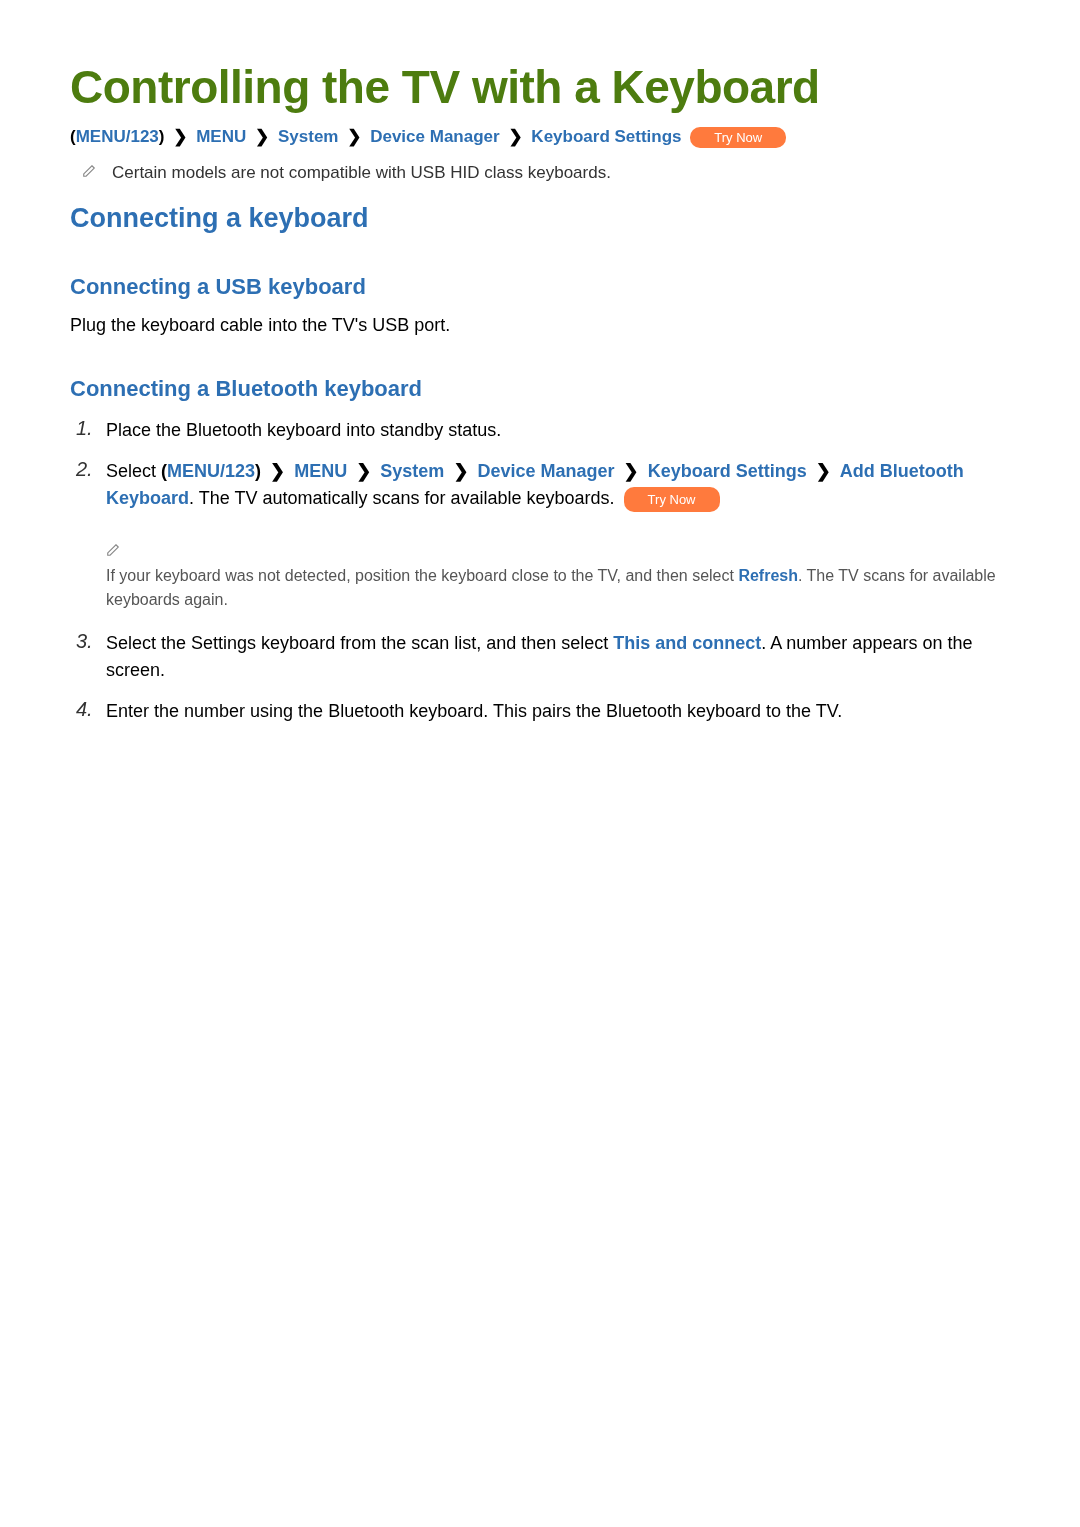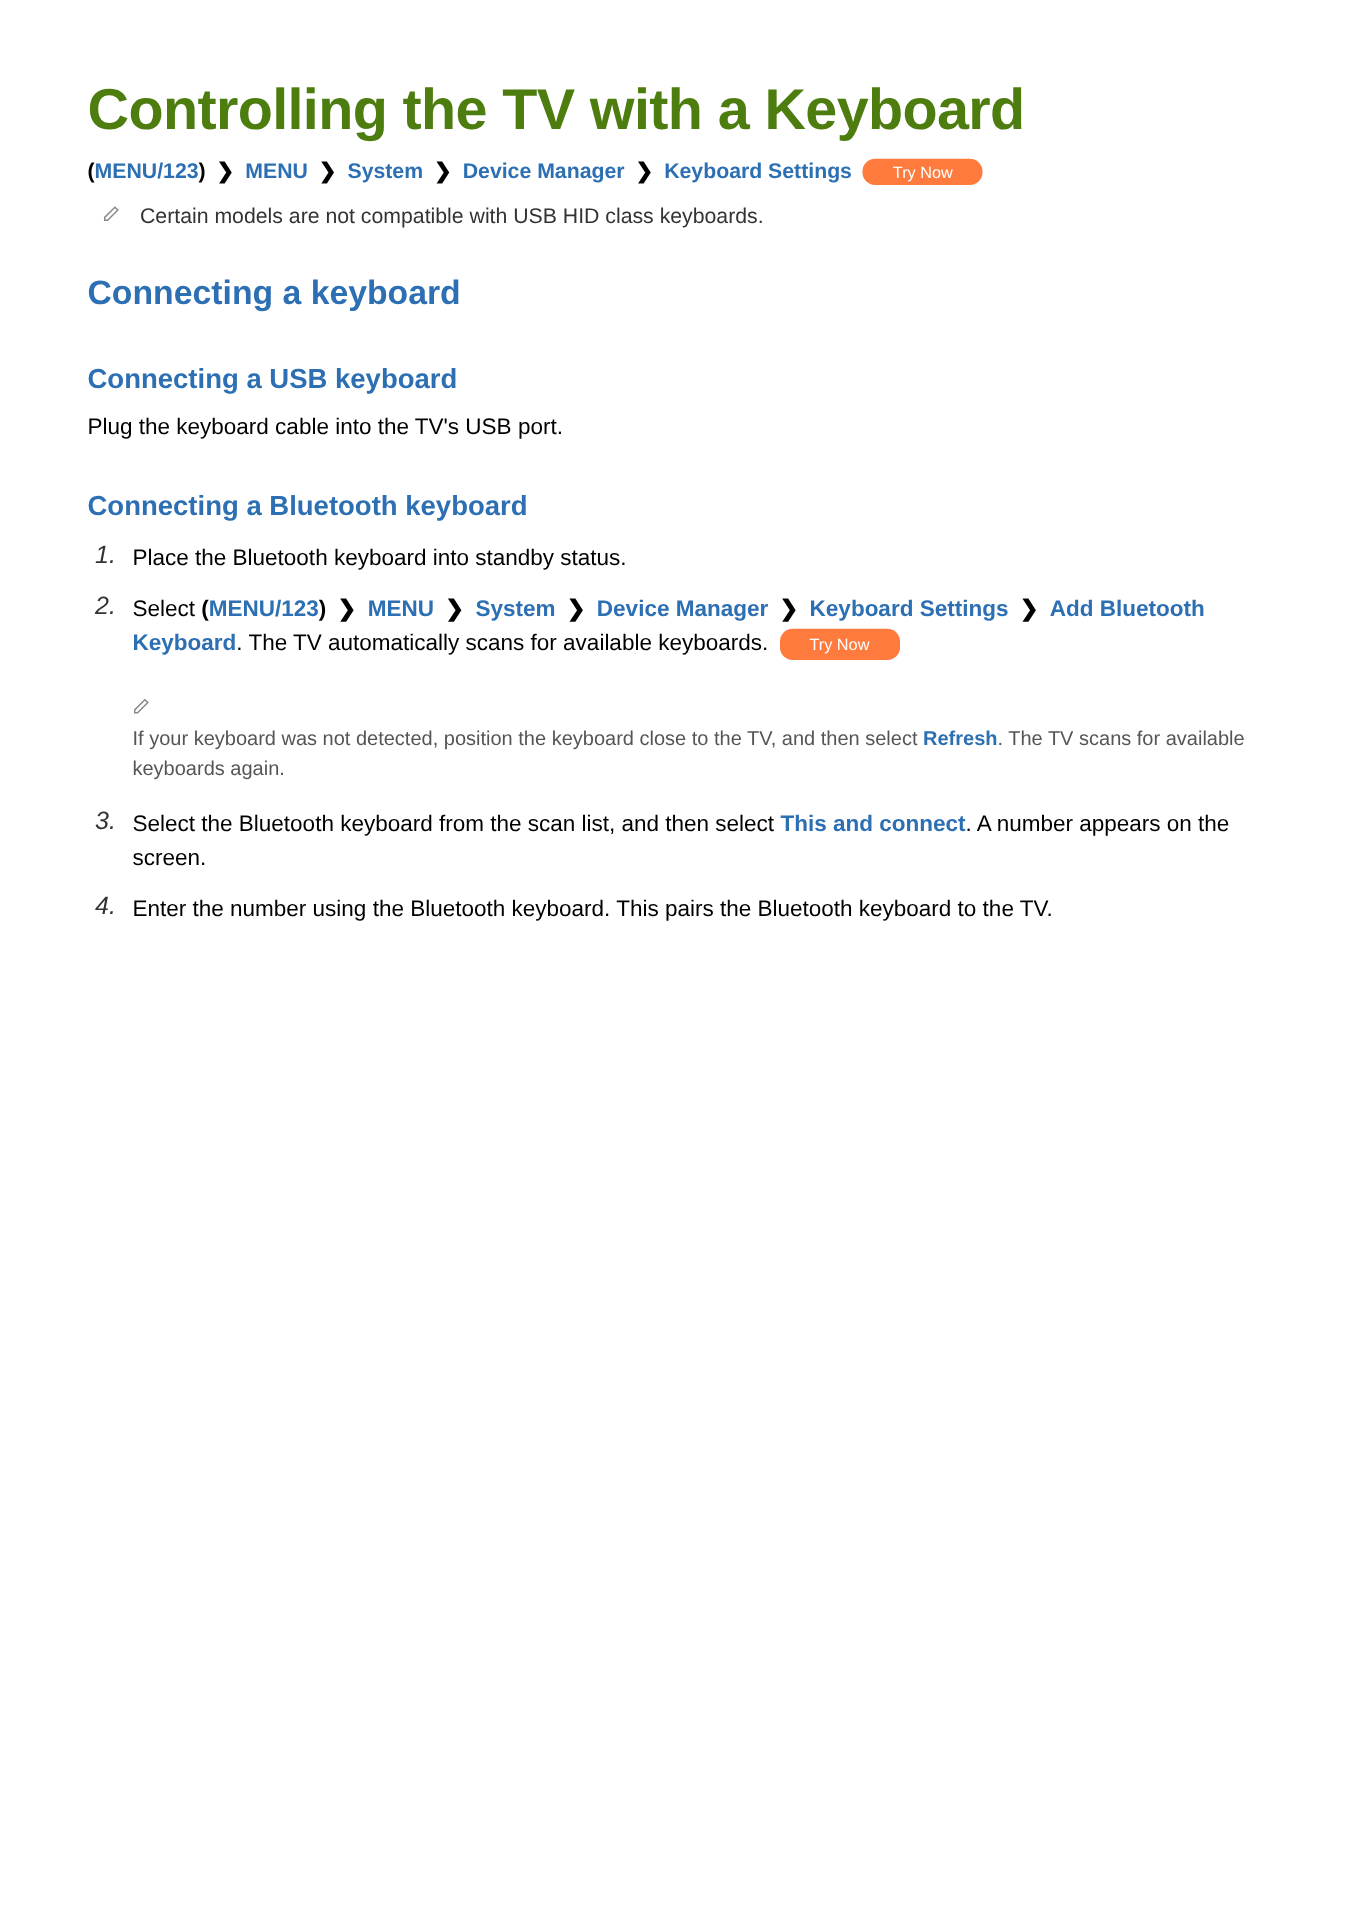--- a/index.html
+++ b/index.html
@@ -48,21 +48,21 @@
       font-weight: normal;
       padding: 3px 24px;
       border-radius: 10px;
       margin-left: 4px;
       vertical-align: middle;
     }
     .note-row {
       display: flex;
       align-items: flex-start;
       margin-left: 12px;
-      margin-bottom: 36px;
+      margin-bottom: 20px;
     }
     .note-icon {
       color: #888;
       font-size: 15px;
       margin-right: 16px;
       margin-top: 1px;
       flex-shrink: 0;
     }
     .note-text {
       font-size: 17px;
@@ -196,21 +196,21 @@
         <div class="step-note-text">
           <span>If your keyboard was not detected, position the keyboard close to the TV, and then select </span><span class="kw">Refresh</span><span>. The TV scans for available keyboards again.</span>
         </div>
       </div>
     </div>
   </li>
 
   <li class="step-item">
     <span class="step-num">3.</span>
     <div class="step-content">
-      <span>Select the Bluetooth keyboard from the scan list, and then select </span><span class="kw">This and connect</span><span>. A number appears on the screen.</span>
+      <span>Select the Settings keyboard from the scan list, and then select </span><span class="kw">This and connect</span><span>. A number appears on the screen.</span>
     </div>
   </li>
 
   <li class="step-item">
     <span class="step-num">4.</span>
     <div class="step-content">Enter the number using the Bluetooth keyboard. This pairs the Bluetooth keyboard to the TV.</div>
   </li>
 
 </ol>
 

